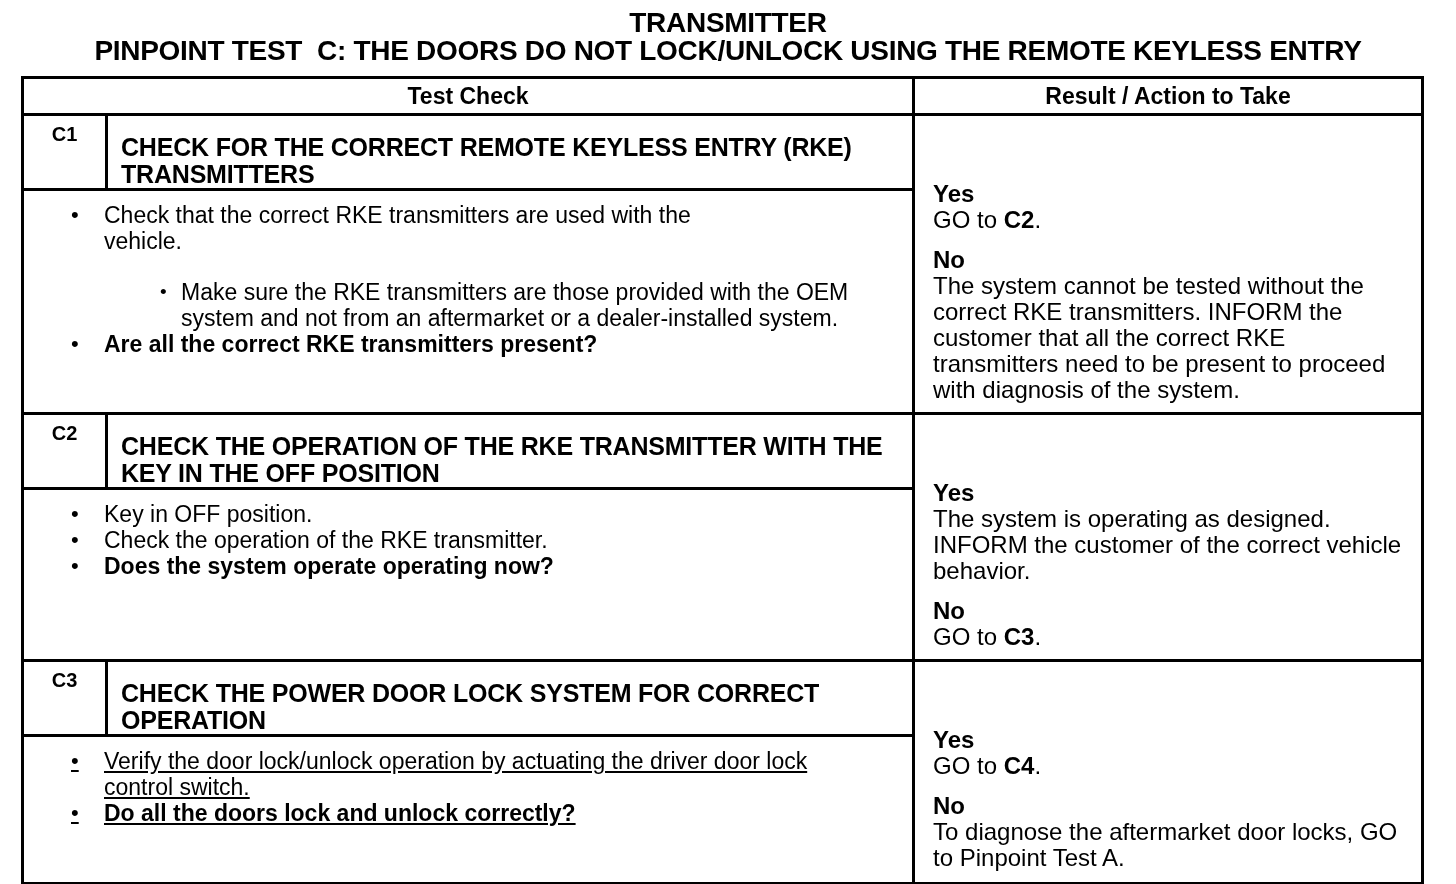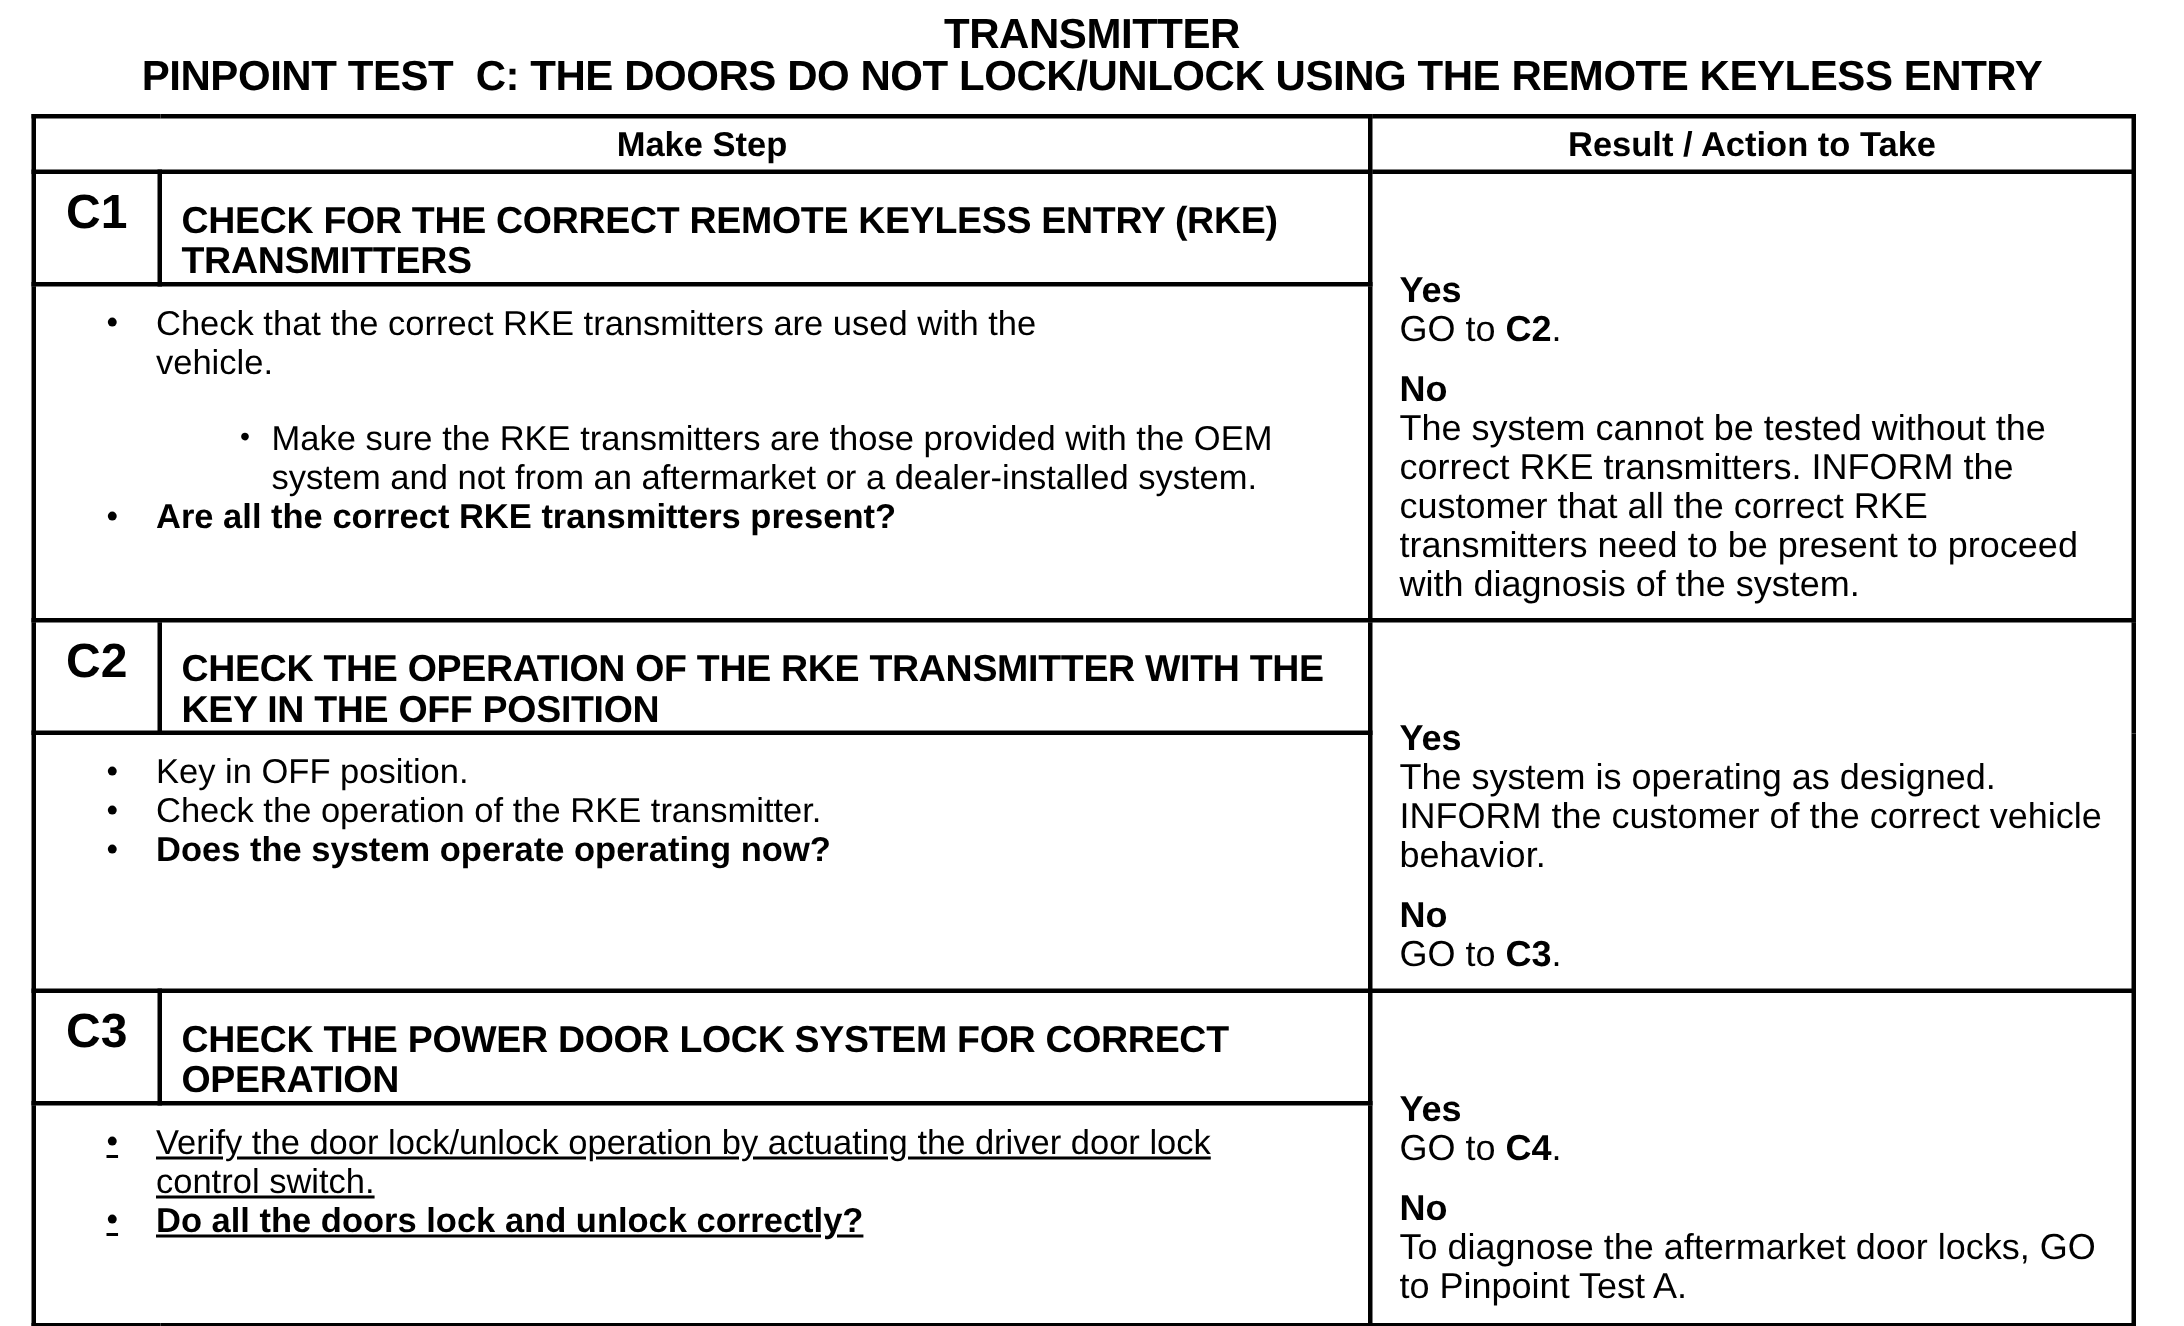--- a/index.html
+++ b/index.html
@@ -38,21 +38,21 @@
   td.head-cell {
     text-align: center;
     vertical-align: middle;
     font-weight: bold;
     font-size: 23px;
   }
 
   td.num-cell {
     text-align: center;
     font-weight: bold;
-    font-size: 32px;
+    font-size: 20px;
     padding-top: 7px;
   }
   td.title-cell {
     font-weight: bold;
     font-size: 25px;
     line-height: 27px;
     letter-spacing: -0.2px;
     padding: 18px 10px 0 13px;
   }
   tr.step-head-1 { height: 56px; }
@@ -113,21 +113,21 @@
 
   <table class="pinpoint-table">
     <colgroup>
         <col class="col-num">
         <col class="col-desc">
         <col class="col-result">
       </colgroup>
 
     <tbody>
         <tr class="head-row">
-      <td class="head-cell" colspan="2">Make Step</td>
+      <td class="head-cell" colspan="2">Test Check</td>
       <td class="head-cell">Result / Action to Take</td>
     </tr>
 
     <tr class="step-head-1">
       <td class="num-cell">C1</td>
       <td class="title-cell">CHECK FOR THE CORRECT REMOTE KEYLESS ENTRY (RKE) TRANSMITTERS</td>
       <td class="result-cell" rowspan="2">
         <div class="result-content">
           <div class="result-label">Yes</div>
           <div class="result-action"><span>GO to </span><span class="b">C2</span><span>.</span></div>

